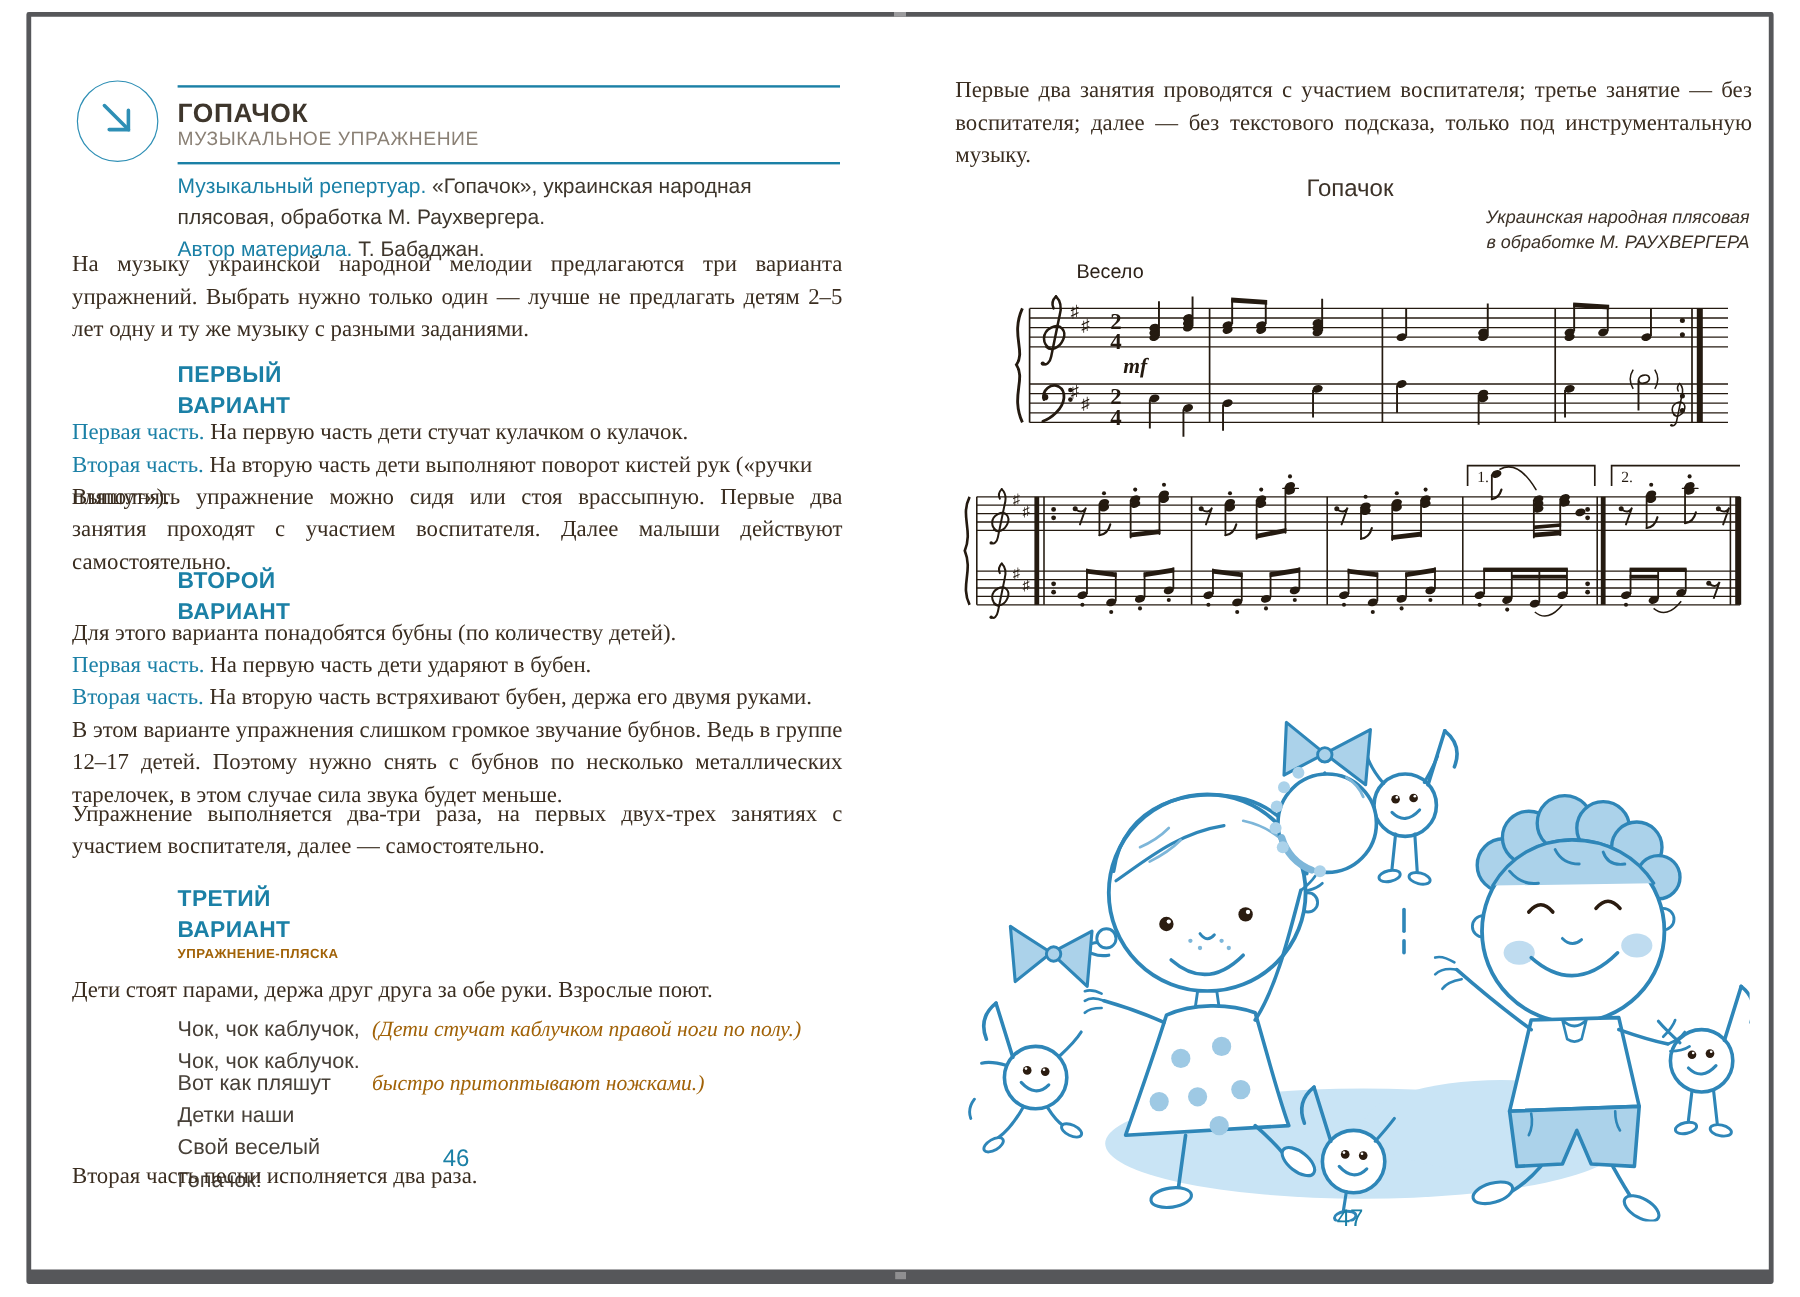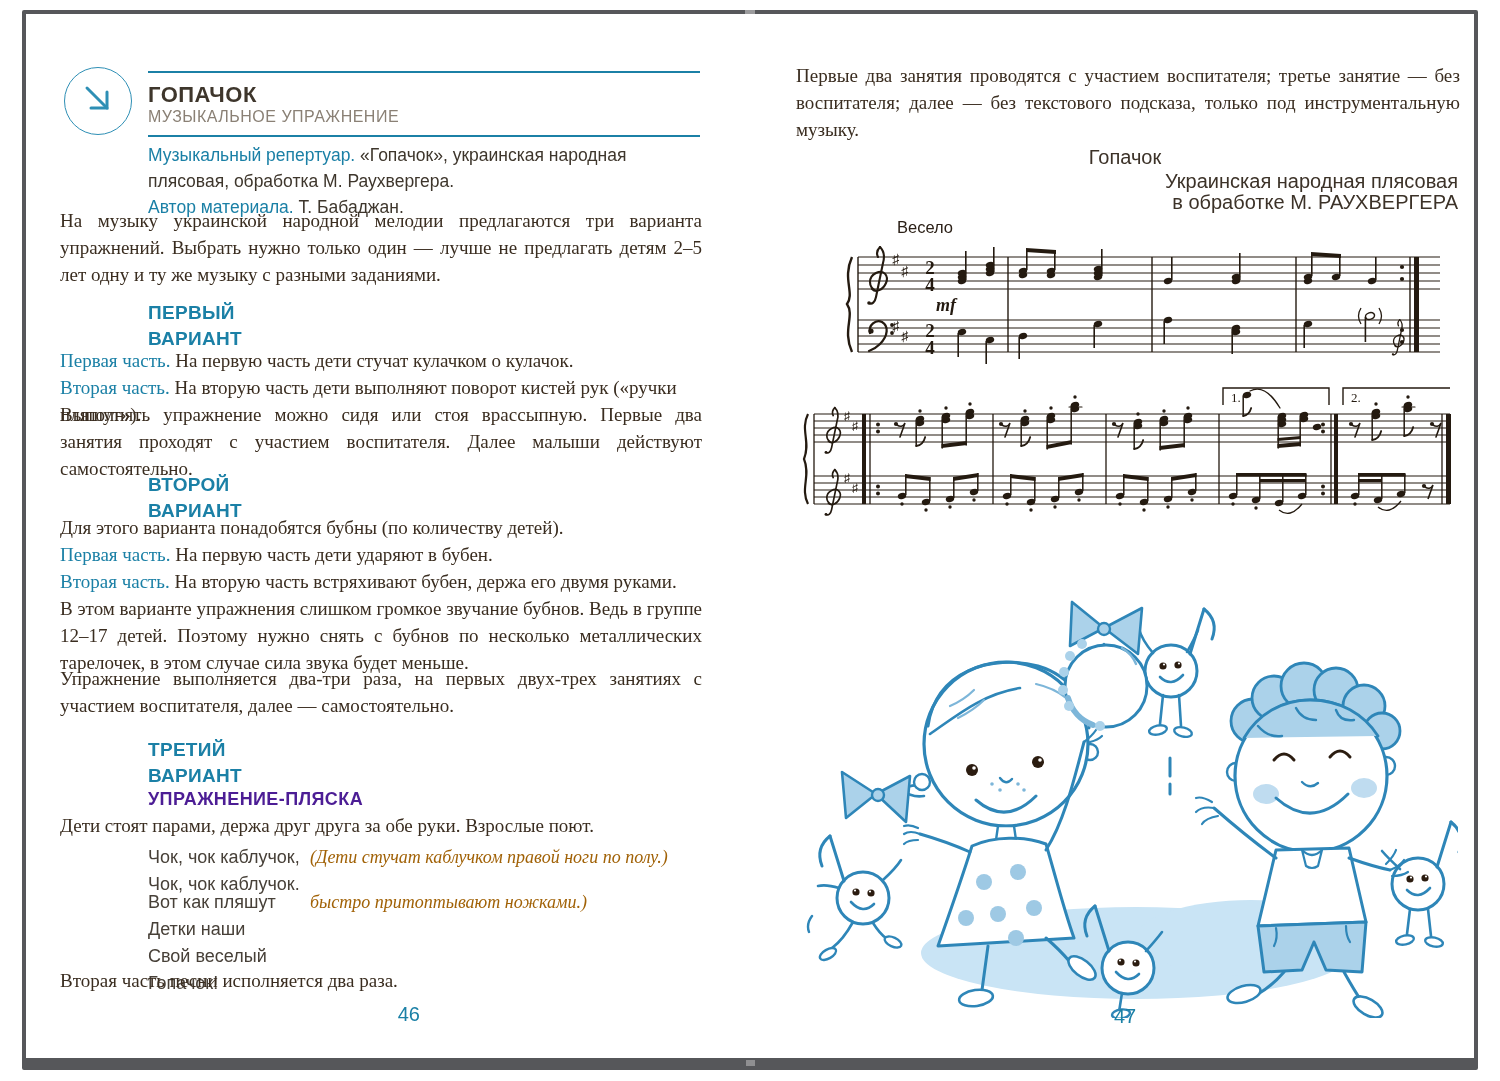--- a/index.html
+++ b/index.html
@@ -10,26 +10,26 @@
   .notch-bottom{position:absolute;left:746px;top:1060px;width:9px;height:6px;background:#8f8f91;}
   .abs{position:absolute;}
   .body-text{font-size:19px;line-height:27px;text-align:justify;color:#3a2d20;}
   .body-line{font-size:19px;line-height:27px;color:#3a2d20;}
   .lead{color:#1b80a6;}
   .rule{height:2px;background:#1b80a6;}
   .h-title{font-family:"Liberation Sans",sans-serif;font-size:22px;font-weight:bold;color:#3e362c;letter-spacing:.5px;}
   .h-sub{font-family:"Liberation Sans",sans-serif;font-size:16px;color:#8a8075;letter-spacing:.5px;}
   .meta{font-family:"Liberation Sans",sans-serif;font-size:17.5px;line-height:26px;color:#3e362c;}
   .vhead{font-family:"Liberation Sans",sans-serif;font-size:19px;line-height:26px;font-weight:bold;color:#1b80a6;letter-spacing:.3px;}
-  .subhead{font-family:"Liberation Sans",sans-serif;font-size:18px;font-weight:bold;color:#4c1d95;letter-spacing:.4px;}
+  .subhead{font-family:"Liberation Sans",sans-serif;font-size:11px;font-weight:bold;color:#a16207;letter-spacing:.4px;}
   .lyrics{font-family:"Liberation Sans",sans-serif;font-size:18px;line-height:27px;color:#474038;}
   .direction{font-style:italic;font-size:18px;line-height:27px;color:#a16207;}
   .pgnum{font-family:"Liberation Sans",sans-serif;font-size:20px;color:#1b80a6;text-align:center;}
   .score-title{font-family:"Liberation Sans",sans-serif;font-size:20px;color:#3c3228;text-align:center;}
-  .attrib{font-family:"Liberation Sans",sans-serif;font-size:20px;line-height:21px;color:#3c3228;text-align:right;}
+  .attrib{font-family:"Liberation Sans",sans-serif;font-style:italic;font-size:15px;line-height:21px;color:#3c3228;text-align:right;}
   .tempo{font-family:"Liberation Sans",sans-serif;font-size:16.5px;color:#2b2017;}
   svg text{font-family:"Liberation Serif",serif;}
 </style>
 </head>
 <body>
 
 <div class="frame"></div>
 <div class="notch-top"></div>
 <div class="notch-bottom"></div>
 
@@ -99,21 +99,21 @@
   <div>Вот как пляшут</div>
   <div>Детки наши</div>
   <div>Свой веселый</div>
   <div>Гопачок!</div>
 </div>
 <div class="abs direction" style="left:310px;top:889px;">
   <div>быстро притоптывают ножками.)</div>
 </div>
 
 <div class="abs body-line" style="left:60px;top:967px;width:642px;">Вторая часть песни исполняется два раза.</div>
-<div class="abs pgnum" style="left:340px;top:1003px;width:80px;text-align:right;">46</div>
+<div class="abs pgnum" style="left:340px;top:955px;width:80px;">46</div>
 
 <div class="abs body-text" style="left:796px;top:62px;width:664px;">Первые два занятия проводятся с участием воспитателя; третье занятие — без воспитателя; далее — без текстового подсказа, только под инструментальную музыку.</div>
 
 <div class="abs score-title" style="left:800px;top:146px;width:650px;">Гопачок</div>
 <div class="abs attrib" style="left:990px;top:171px;width:468px;">
   <div>Украинская народная плясовая</div>
   <div>в обработке М. РАУХВЕРГЕРА</div>
 </div>
 
 <div class="abs tempo" style="left:897px;top:218px;">Весело</div>

